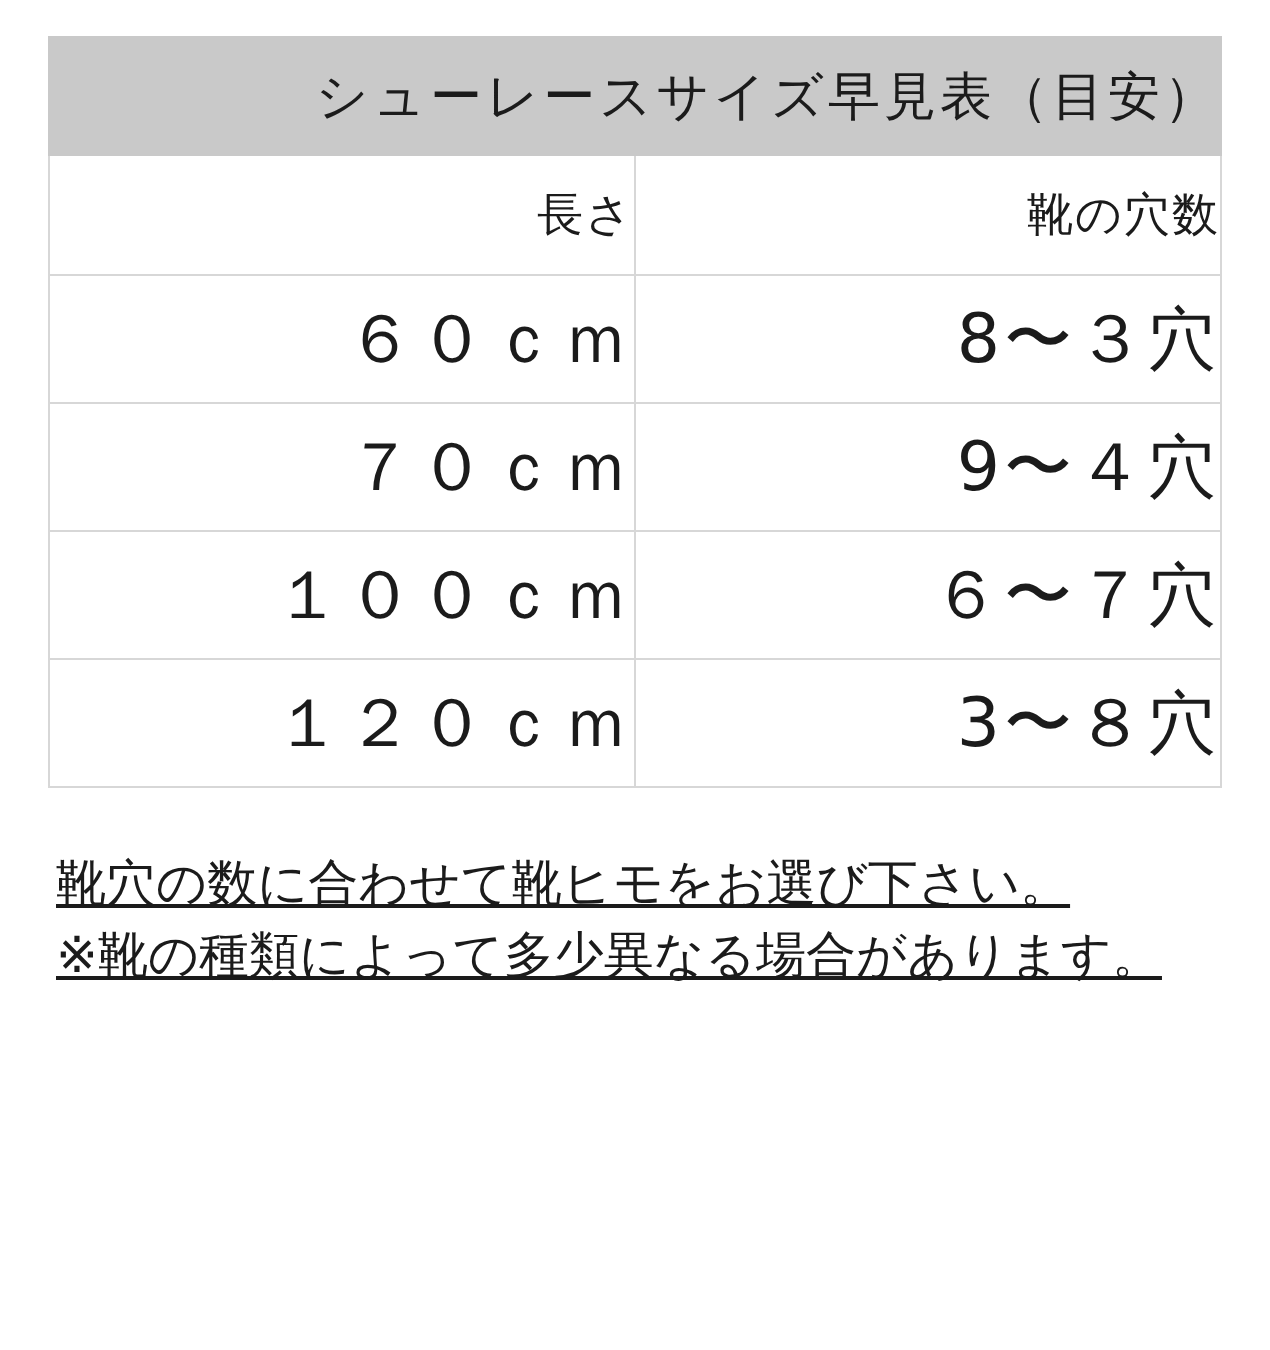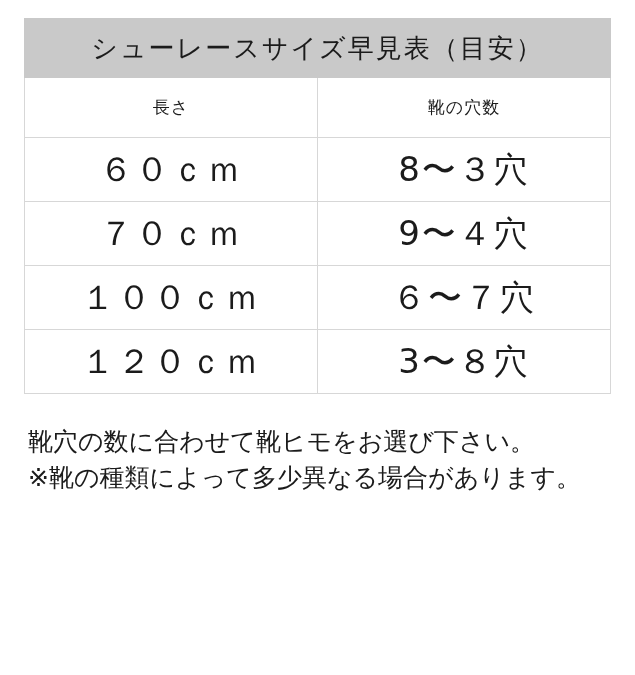--- a/index.html
+++ b/index.html
@@ -22,49 +22,50 @@
     padding: 18px 24px 0 24px;
   }
   table.size-table {
     width: 100%;
     border-collapse: collapse;
     table-layout: fixed;
   }
   table.size-table td,
   table.size-table th {
     border: 1px solid #d7d7d7;
-    text-align: center;
+    text-align: right;
     vertical-align: middle;
     font-weight: normal;
     padding: 0;
   }
   .caption-cell {
     background: #c9c9c9;
     height: 58px;
     font-size: 26px;
     letter-spacing: 2px;
     color: #1b1b1b;
     text-align: center;
     border: 1px solid #c9c9c9 !important;
   }
   .head-cell {
     height: 59px;
-    font-size: 17px;
+    font-size: 23px;
     letter-spacing: 1px;
     background: #ffffff;
   }
   .body-cell {
     height: 63px;
     font-size: 34px;
     letter-spacing: 2px;
     background: #ffffff;
   }
   .notes {
     margin-top: 30px;
     padding-left: 4px;
+    text-decoration: underline;
   }
   .note-line {
     font-size: 25px;
     line-height: 1.45;
     letter-spacing: 0px;
     color: #1b1b1b;
     white-space: nowrap;
   }
 </style>
 </head>

